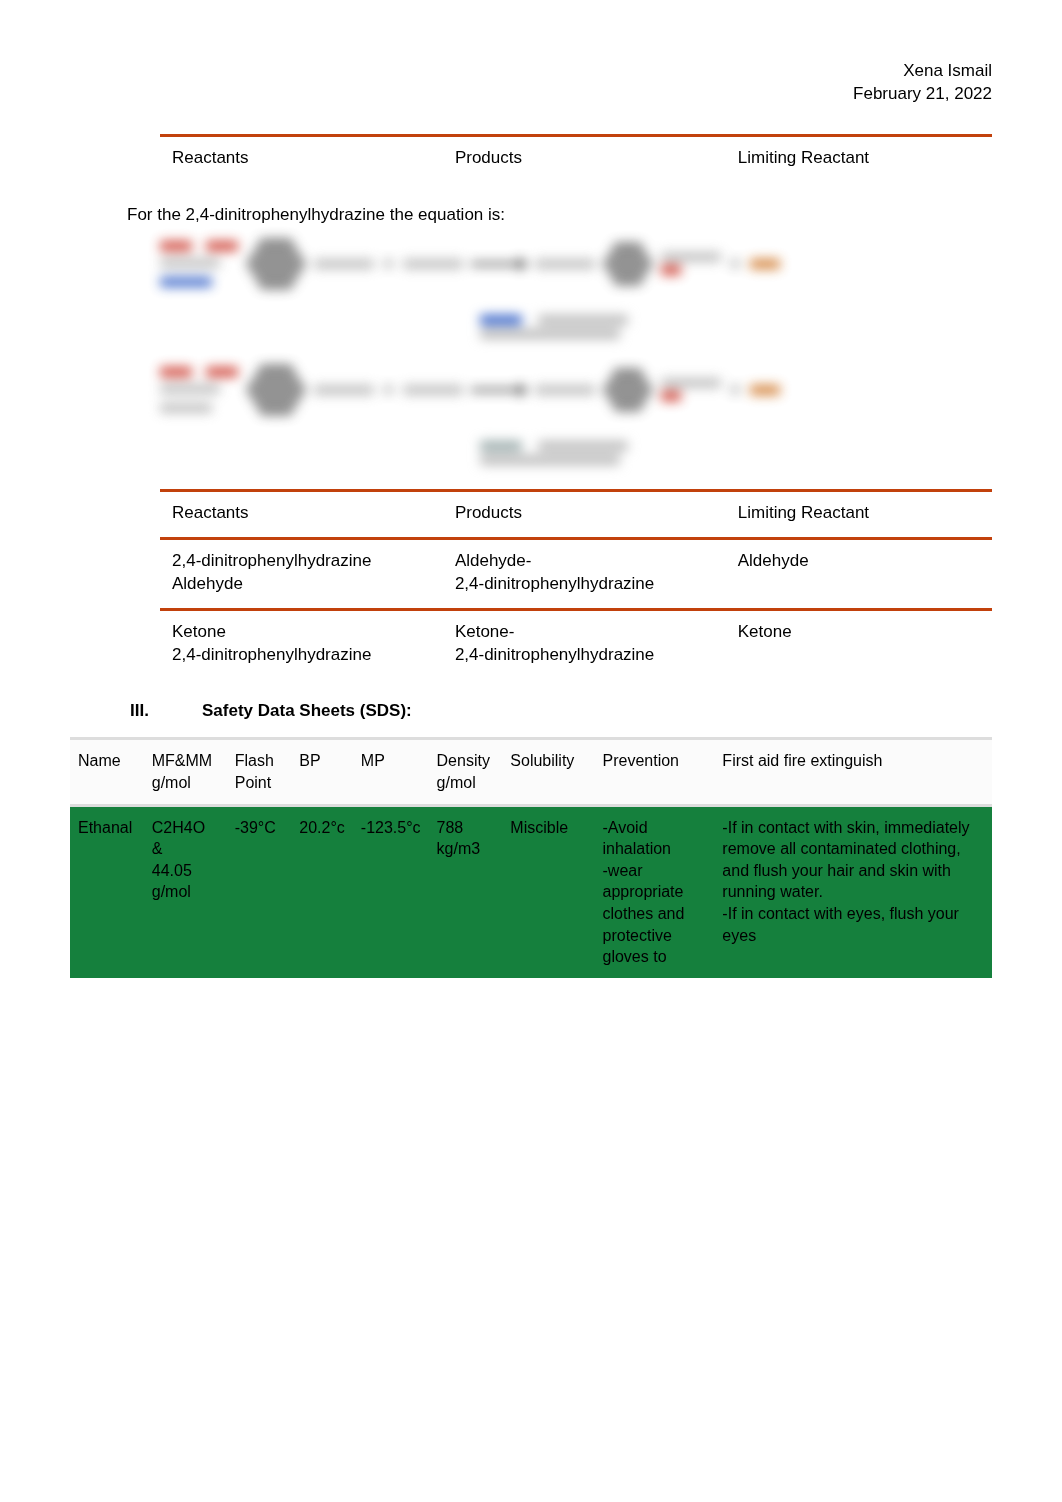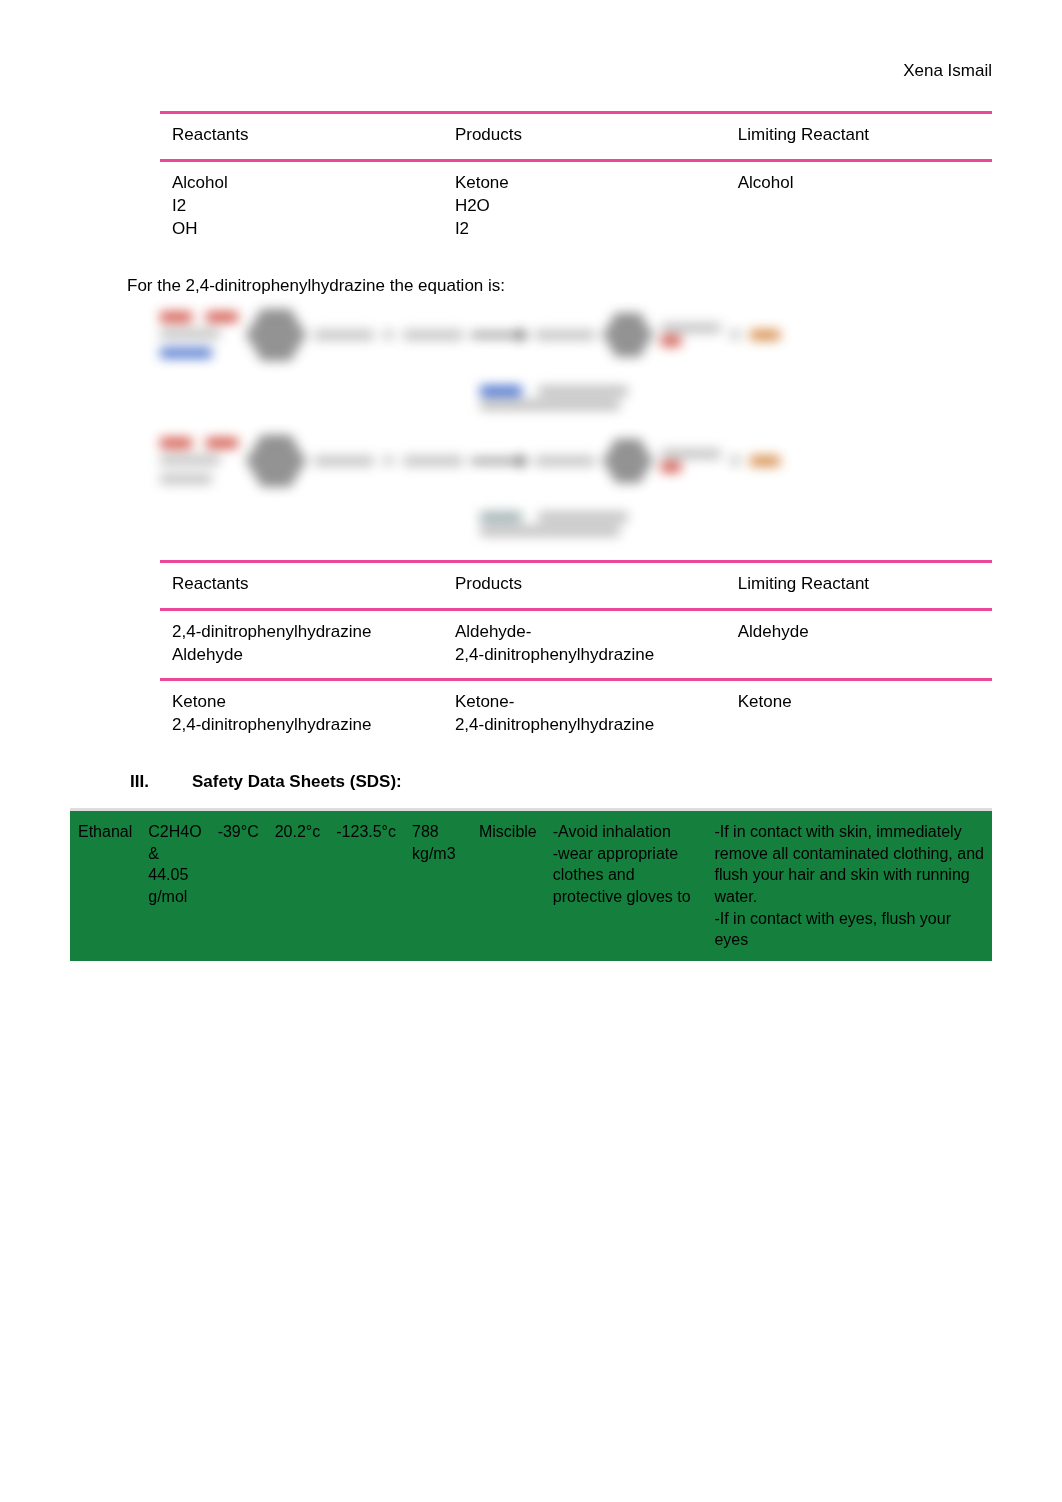--- a/index.html
+++ b/index.html
@@ -19,21 +19,21 @@
       font-size: 17px;
     }
     table.data-table {
       width: 100%;
       border-collapse: collapse;
       margin-bottom: 22px;
     }
     table.data-table th, table.data-table td {
       text-align: left;
       padding: 10px 12px 12px 12px;
-      border-top: 3px solid #ec4899;
+      border-top: 3px solid #c2410c;
       vertical-align: top;
       font-weight: normal;
       background: #ffffff;
     }
     table.data-table th {
       font-weight: normal;
     }
     table.data-table.indented {
       margin-left: 90px;
       width: calc(100% - 90px);
@@ -85,21 +85,21 @@
     .bar-grey.short { width: 60px; }
     .lbl-line {
       display: flex; gap: 4px; align-items: center;
     }
     .section-heading {
       margin-left: 60px;
       margin-top: 18px;
       margin-bottom: 14px;
       font-weight: bold;
       display: flex;
-      gap: 34px;
+      gap: 44px;
     }
     .section-heading .num { min-width: 28px; }
     table.sds {
       width: 100%;
       border-collapse: collapse;
       font-size: 16px;
     }
     table.sds th, table.sds td {
       text-align: left;
       padding: 10px 8px;
@@ -110,38 +110,30 @@
     }
     table.sds tr.light td, table.sds tr.light th {
       background: #fbfbfb;
     }
   </style>
 </head>
 <body>
 
 <div class="header-block">
   <div>Xena Ismail</div>
+  <div>February 21, 2022</div>
 </div>
 
 <table class="data-table indented">
   <tbody>
       <tr>
     <th style="width:34%">Reactants</th>
     <th style="width:34%">Products</th>
     <th>Limiting Reactant</th>
   </tr>
-  <tr>
-    <td style="white-space:pre-line">Alcohol
-I2
-OH</td>
-    <td style="white-space:pre-line">Ketone
-H2O
-I2</td>
-    <td>Alcohol</td>
-  </tr>
 </tbody>
   </table>
 
 <div class="caption-line">For the 2,4-dinitrophenylhydrazine the equation is:</div>
 
 <div class="diagram-area">
   <div class="reaction-row">
     <div class="frag">
       <div class="lbl-line">
           <span class="tag-red"></span>
@@ -260,20 +252,31 @@
 </tbody>
   </table>
 
 <div class="section-heading">
   <span class="num">III.</span>
   <span>Safety Data Sheets (SDS):</span>
 </div>
 
 <table class="sds">
   <tbody>
+      <tr class="light">
+    <th style="width:8%">Name</th>
+    <th style="width:9%">MF&amp;MM g/mol</th>
+    <th style="width:7%">Flash Point</th>
+    <th style="width:6%">BP</th>
+    <th style="width:6%">MP</th>
+    <th style="width:8%">Density g/mol</th>
+    <th style="width:10%">Solubility</th>
+    <th style="width:13%">Prevention</th>
+    <th>First aid fire extinguish</th>
+  </tr>
   <tr>
     <td>Ethanal</td>
     <td style="white-space:pre-line">C2H4O
 &amp;
 44.05
 g/mol</td>
     <td>-39°C</td>
     <td>20.2°c</td>
     <td>-123.5°c</td>
     <td style="white-space:pre-line">788 kg/m3</td>

